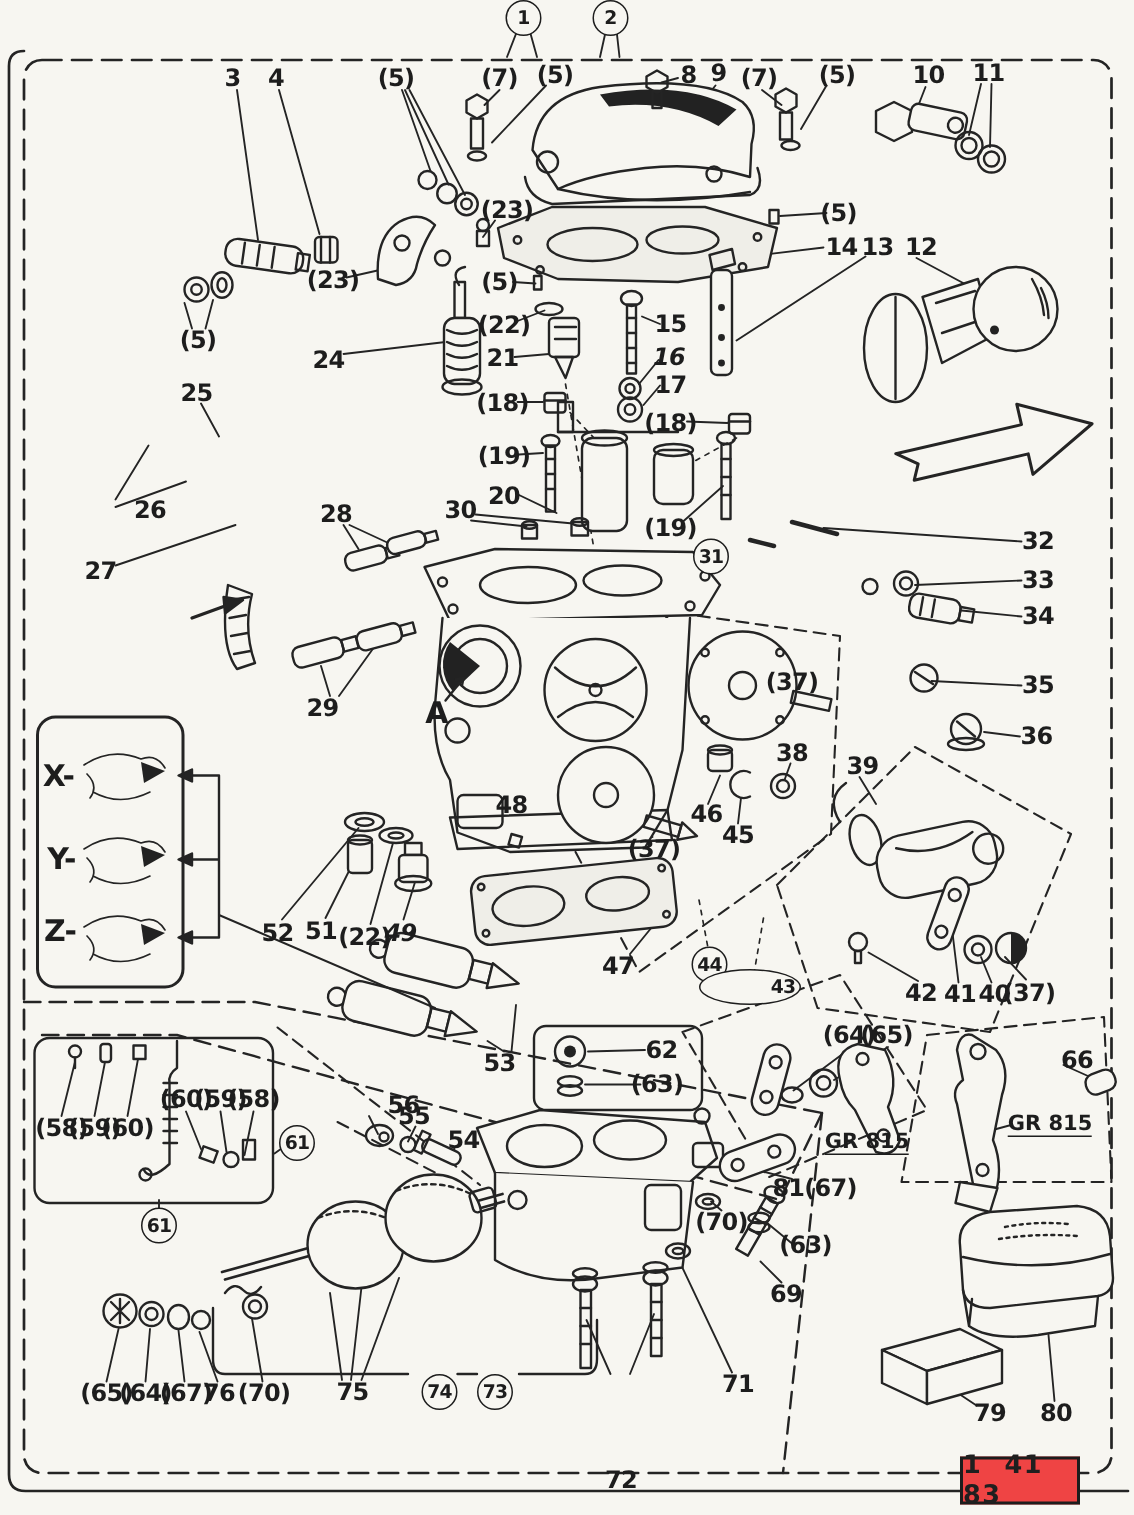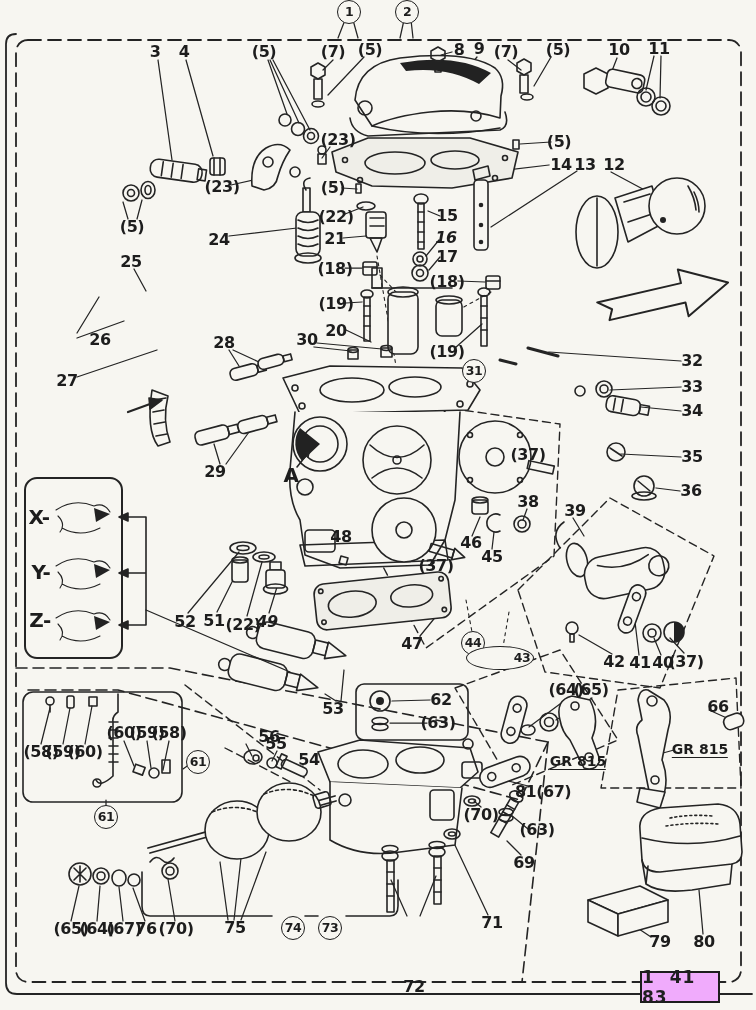--- a/index.html
+++ b/index.html
@@ -11,21 +11,21 @@
       line-height:1;white-space:nowrap;color:#1d1d1d;letter-spacing:-0.5px;}
   .co-c{width:22px;height:22px;border:1.8px solid #1d1d1d;border-radius:50%;
         font-size:12.5px;display:flex;align-items:center;justify-content:center;background:#f7f6f1;}
   .co-u{font-size:14px;border-bottom:1.6px solid #1d1d1d;padding-bottom:1px;letter-spacing:0;}
   .co-b{font-size:20px;}
   #infoBox{position:absolute;left:32px;top:401px;width:94px;height:86px;border:2.2px solid #1d1d1d;
            background:#f7f6f1;font-weight:bold;font-size:12.5px;line-height:16.4px;padding-top:3px;}
   #infoBox .ctr{text-align:center;}
   #infoBox .lft{padding-left:7px;text-align:left;letter-spacing:0.5px;}
   #footerBox{position:absolute;left:640px;top:971px;width:76px;height:28px;border:2.2px solid #1d1d1d;
-             background:#f0abfc;display:flex;align-items:center;justify-content:center;
+             background:#ef4444;display:flex;align-items:center;justify-content:center;
              font-weight:bold;font-size:17px;letter-spacing:1px;word-spacing:8px;}
 </style>
 </head>
 <body>
 
 <div id="sheet">
 
 <svg id="art" width="756" height="1010" viewBox="0 0 756 1010" fill="none" stroke="#242424" stroke-width="1.6" stroke-linecap="round" stroke-linejoin="round">
 
   <g>

